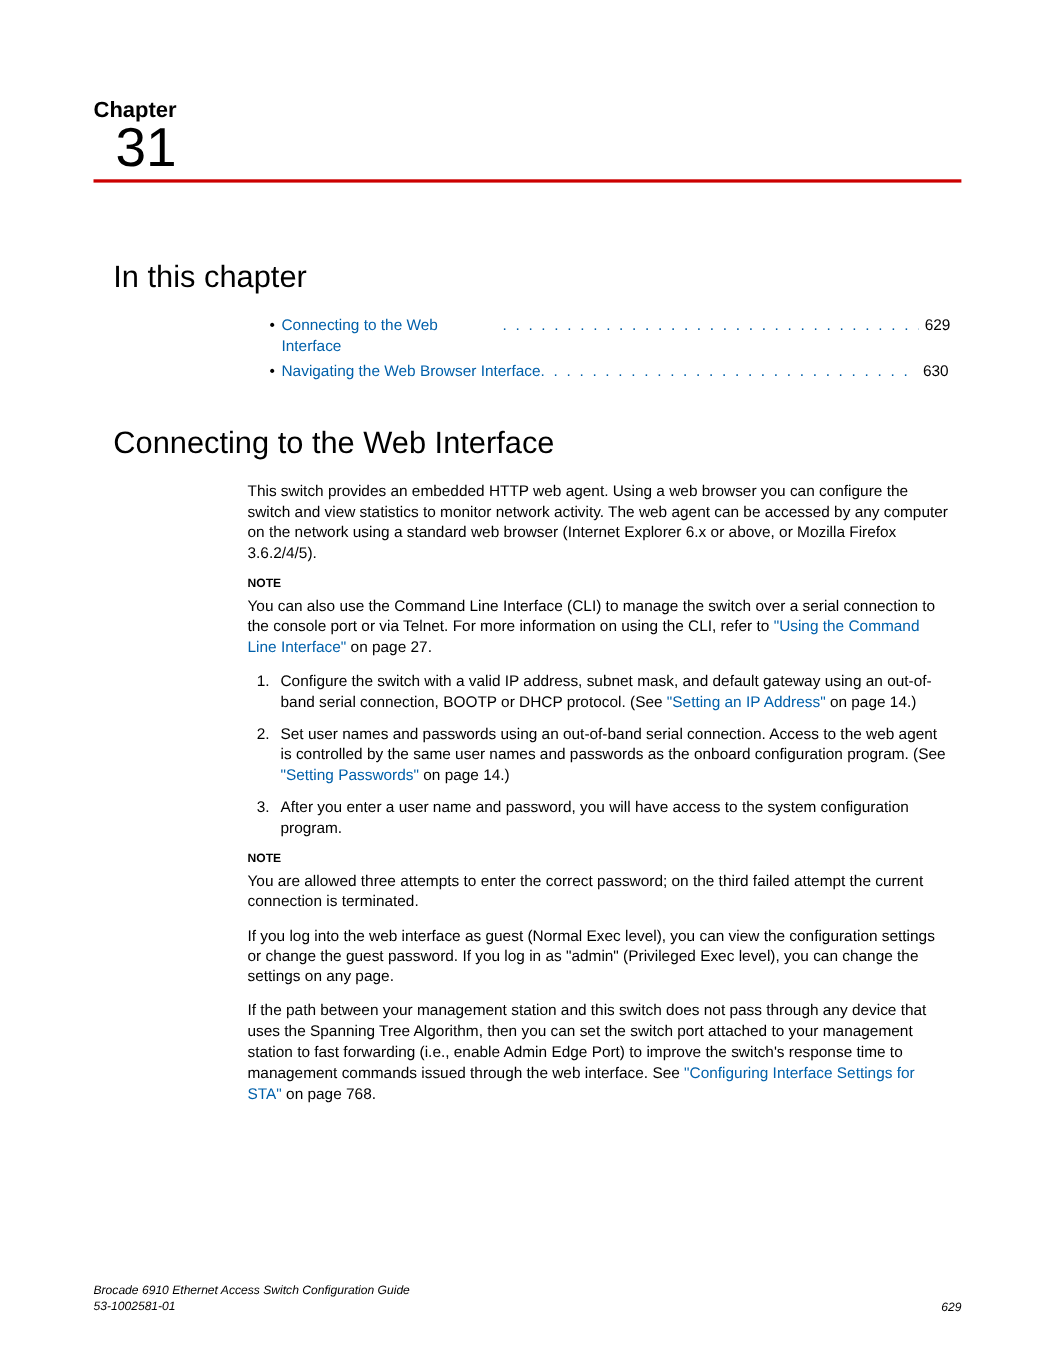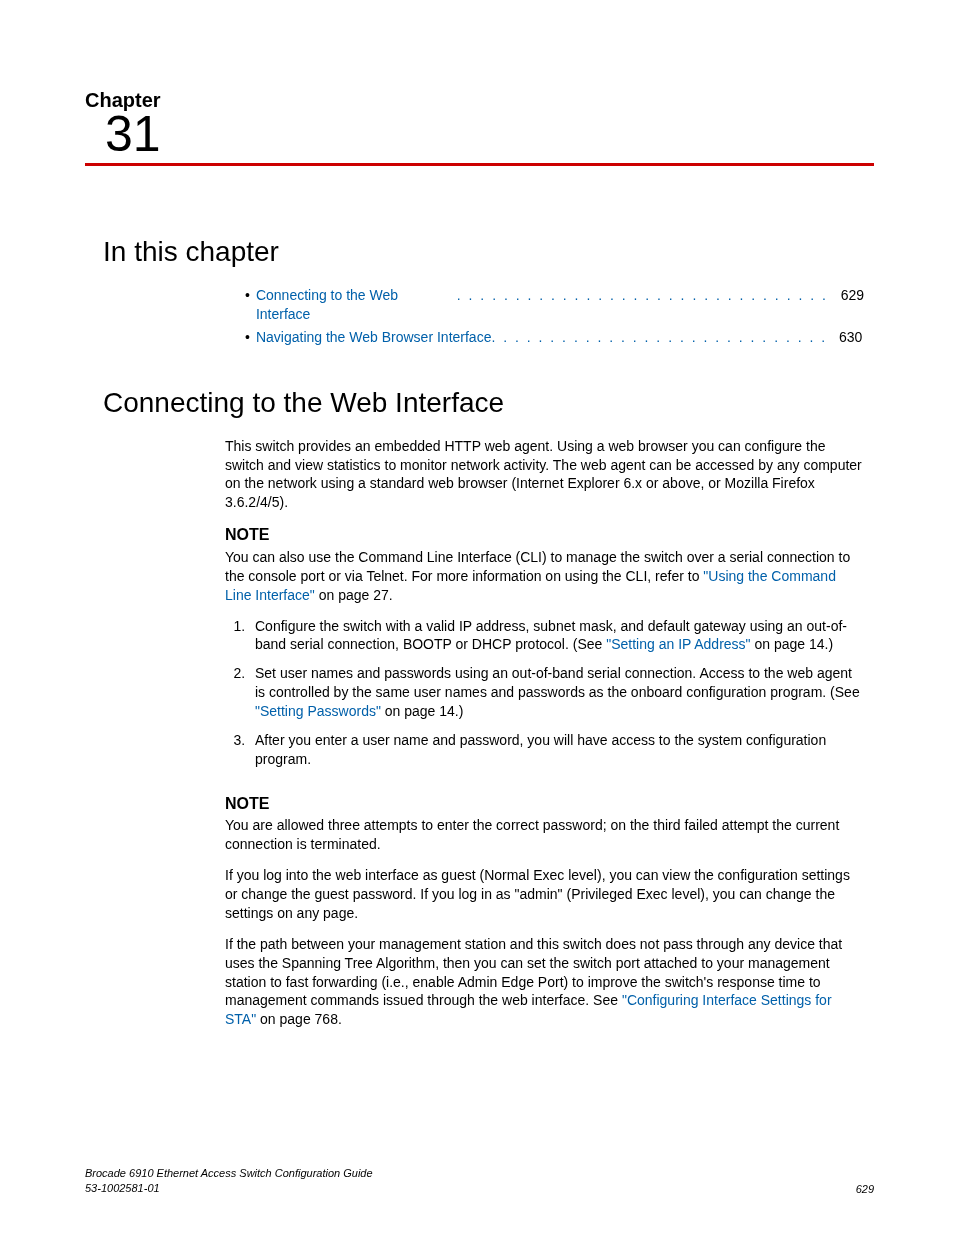--- a/index.html
+++ b/index.html
@@ -92,30 +92,30 @@
     overflow: hidden;
     white-space: nowrap;
   }
   .toc-page {
     margin-left: 6px;
   }
   .note-label {
     font-family: "Arial Narrow", Arial, sans-serif;
     font-stretch: condensed;
     font-weight: 700;
-    font-size: 16px;
+    font-size: 11px;
     margin-bottom: 2px;
   }
   .link {
     color: #0060aa;
     text-decoration: none;
   }
   ol.steps {
     padding-left: 24px;
-    margin: 0 0 24px 0;
+    margin: 0 0 12px 0;
   }
   ol.steps li {
     padding-left: 6px;
     margin-bottom: 10px;
   }
   .footer {
     position: absolute;
     bottom: 40px;
     left: 85px;
     right: 80px;

